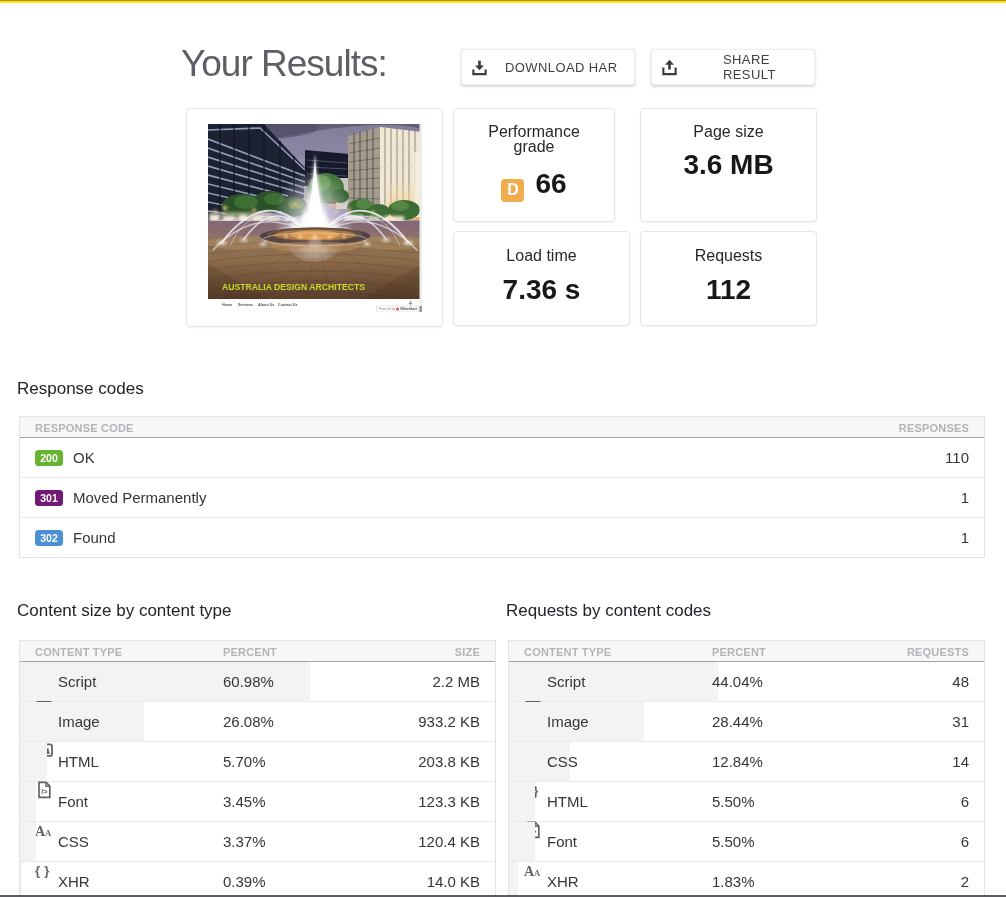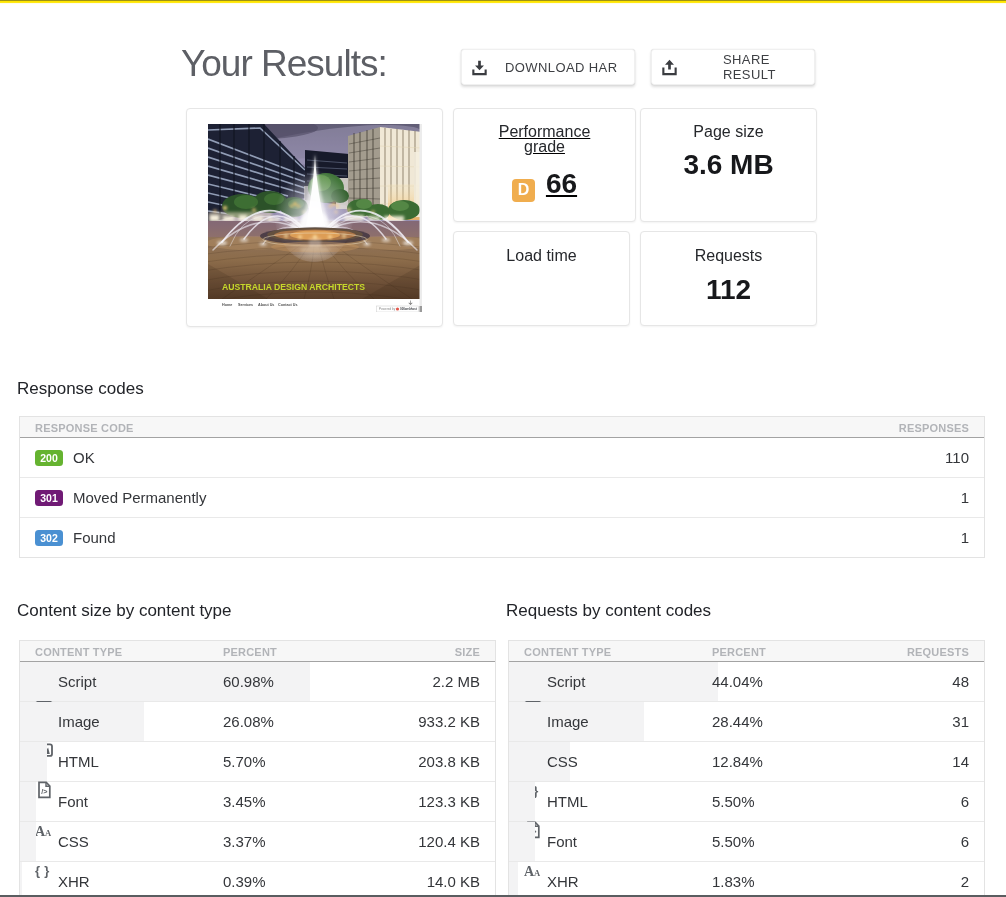--- a/index.html
+++ b/index.html
@@ -311,30 +311,31 @@
         <text x="171" y="186.4" font-size="3.1" fill="#8a8a8a" font-family="Liberation Sans, sans-serif">Powered by</text>
         <circle cx="189.5" cy="185" r="1.6" fill="#e2574c"></circle>
         <text x="192" y="186.4" font-size="3.2" font-weight="bold" fill="#44474c" font-family="Liberation Sans, sans-serif" textLength="17" lengthAdjust="spacingAndGlyphs">000webhost</text>
       </g>
       <rect x="211.5" y="0" width="2.5" height="188" fill="#ececec"></rect>
       <rect x="211.5" y="182" width="2.5" height="6" fill="#9a9a9a"></rect>
     </svg>
   </div>
 </div>
 
-<div class="card statcard" style="left:453px; top:108px; width:183px; height:114px;text-decoration:underline;">
+<div class="card statcard" style="left:453px; top:108px; width:162px; height:114px;">
   <div class="stitle" style="margin-top:15px;">Performance<br>grade</div>
   <div class="sval" style="margin-top:15px;"><span class="grade">D</span><span style="margin-left:11px;">66</span></div>
 </div>
 <div class="card statcard" style="left:640px; top:108px; width:177px; height:114px;">
   <div class="stitle" style="margin-top:15px;">Page size</div>
   <div class="sval" style="margin-top:11px;">3.6 MB</div>
 </div>
 <div class="card statcard" style="left:453px; top:231px; width:177px; height:95px;">
   <div class="stitle" style="margin-top:16px;">Load time</div>
+  <div class="sval" style="margin-top:12px;">7.36 s</div>
 </div>
 <div class="card statcard" style="left:640px; top:231px; width:177px; height:95px;">
   <div class="stitle" style="margin-top:16px;">Requests</div>
   <div class="sval" style="margin-top:12px;">112</div>
 </div>
 
 <div class="sechead" style="left:17px; top:379px;">Response codes</div>
 <div class="tbl" style="left:19px; top:416px; width:966px; height:142px;">
   <div class="thead">
       <span style="left:15px;">RESPONSE CODE</span>

